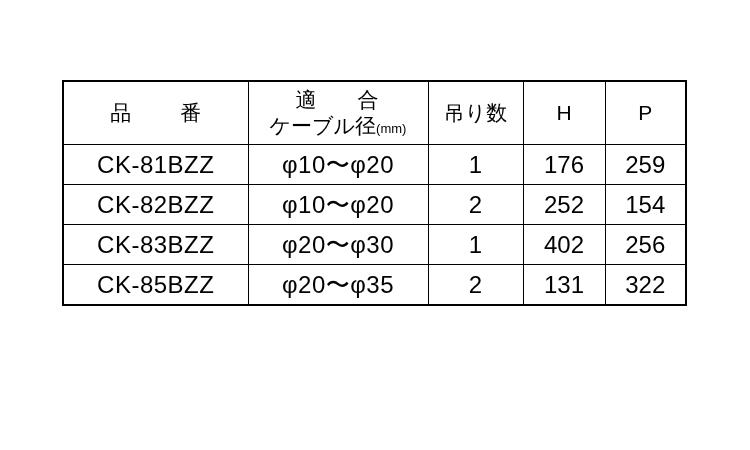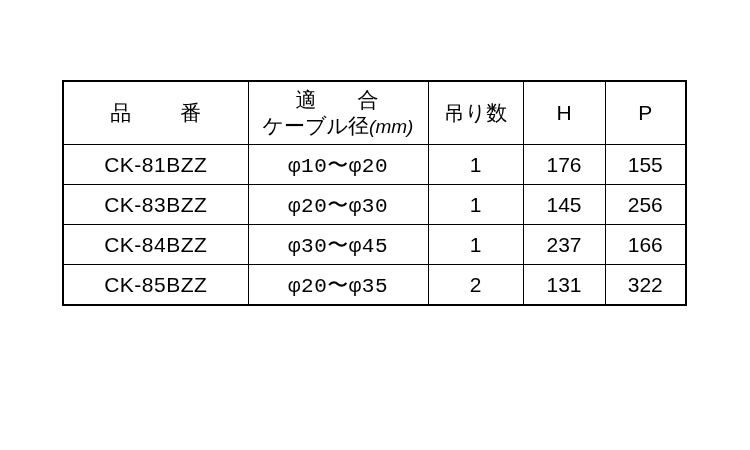--- a/index.html
+++ b/index.html
@@ -44,21 +44,21 @@
     border: 2px solid #000000;
   }
   thead th {
     height: 62px;
     font-size: 21px;
     line-height: 1.22;
     border-bottom: 2px solid #000000;
   }
   tbody td {
     height: 39px;
-    font-size: 21px;
+    font-size: 24px;
   }
   .col-part   { width: 185px; }
   .col-dia    { width: 180px; }
   .col-count  { width: 95px; }
   .col-h      { width: 82px; }
   .col-p      { width: 81px; }
 
   .hdr-part-label {
     letter-spacing: 14px;
     padding-left: 14px;
@@ -67,26 +67,24 @@
   .hdr-dia-line1 {
     display: block;
     letter-spacing: 10px;
     padding-left: 8px;
   }
   .hdr-dia-line2 {
     display: block;
     letter-spacing: 0px;
   }
   .unit-small {
-    font-size: 19px;
-    font-style: italic;
+    font-size: 13px;
   }
   .cell-dia {
     letter-spacing: 0.5px;
-    font-family: Liberation Mono, monospace;
   }
   .cell-part {
     letter-spacing: 0.5px;
   }
 </style>
 </head>
 <body>
 
 <div class="page">
   <div class="table-wrap">
@@ -111,35 +109,35 @@
           <th>H</th>
           <th>P</th>
         </tr>
       </thead>
       <tbody>
         <tr>
           <td class="cell-part">CK-81BZZ</td>
           <td class="cell-dia">φ10〜φ20</td>
           <td>1</td>
           <td>176</td>
-          <td>155</td>
+          <td>259</td>
+        </tr>
+        <tr>
+          <td class="cell-part">CK-82BZZ</td>
+          <td class="cell-dia">φ10〜φ20</td>
+          <td>2</td>
+          <td>252</td>
+          <td>154</td>
         </tr>
         <tr>
           <td class="cell-part">CK-83BZZ</td>
           <td class="cell-dia">φ20〜φ30</td>
           <td>1</td>
-          <td>145</td>
+          <td>402</td>
           <td>256</td>
-        </tr>
-        <tr>
-          <td class="cell-part">CK-84BZZ</td>
-          <td class="cell-dia">φ30〜φ45</td>
-          <td>1</td>
-          <td>237</td>
-          <td>166</td>
         </tr>
         <tr>
           <td class="cell-part">CK-85BZZ</td>
           <td class="cell-dia">φ20〜φ35</td>
           <td>2</td>
           <td>131</td>
           <td>322</td>
         </tr>
       </tbody>
     </table>

